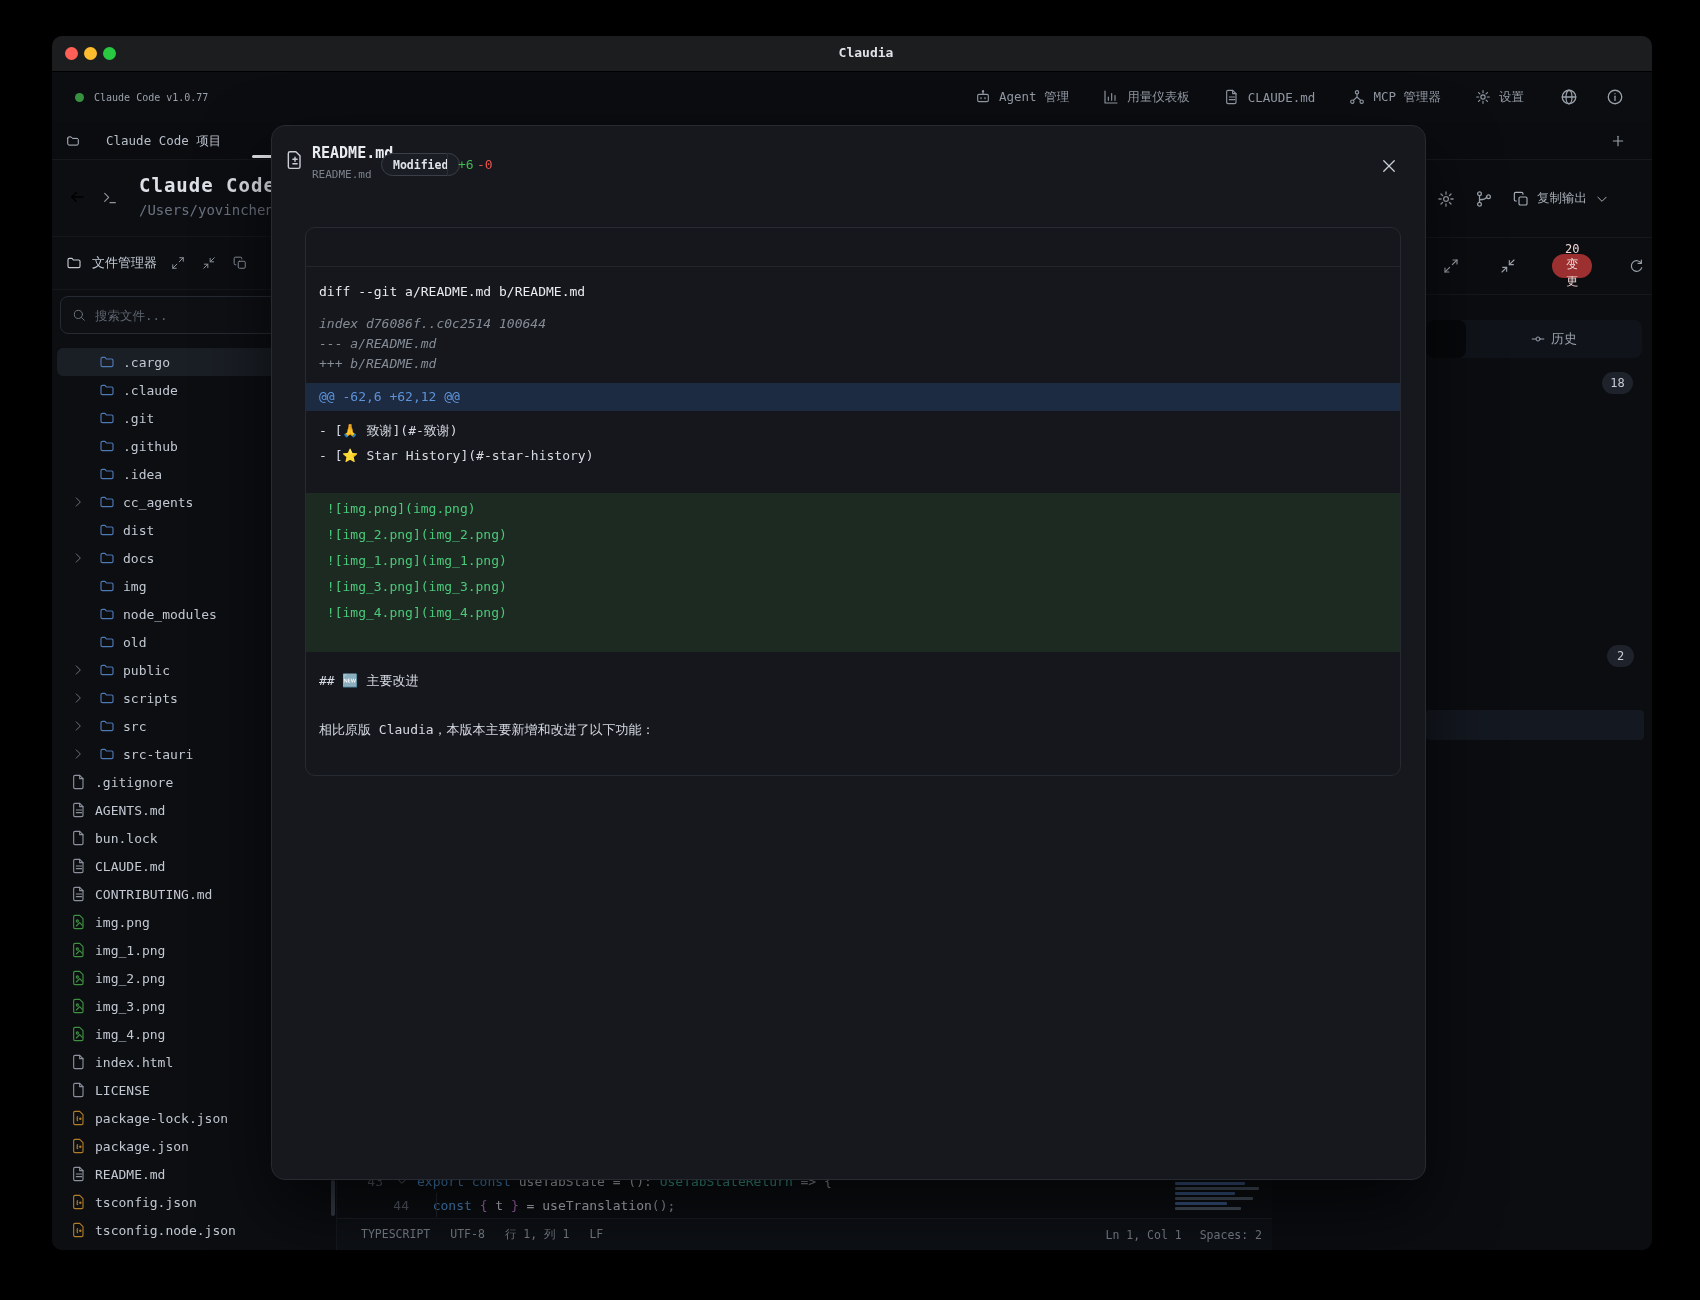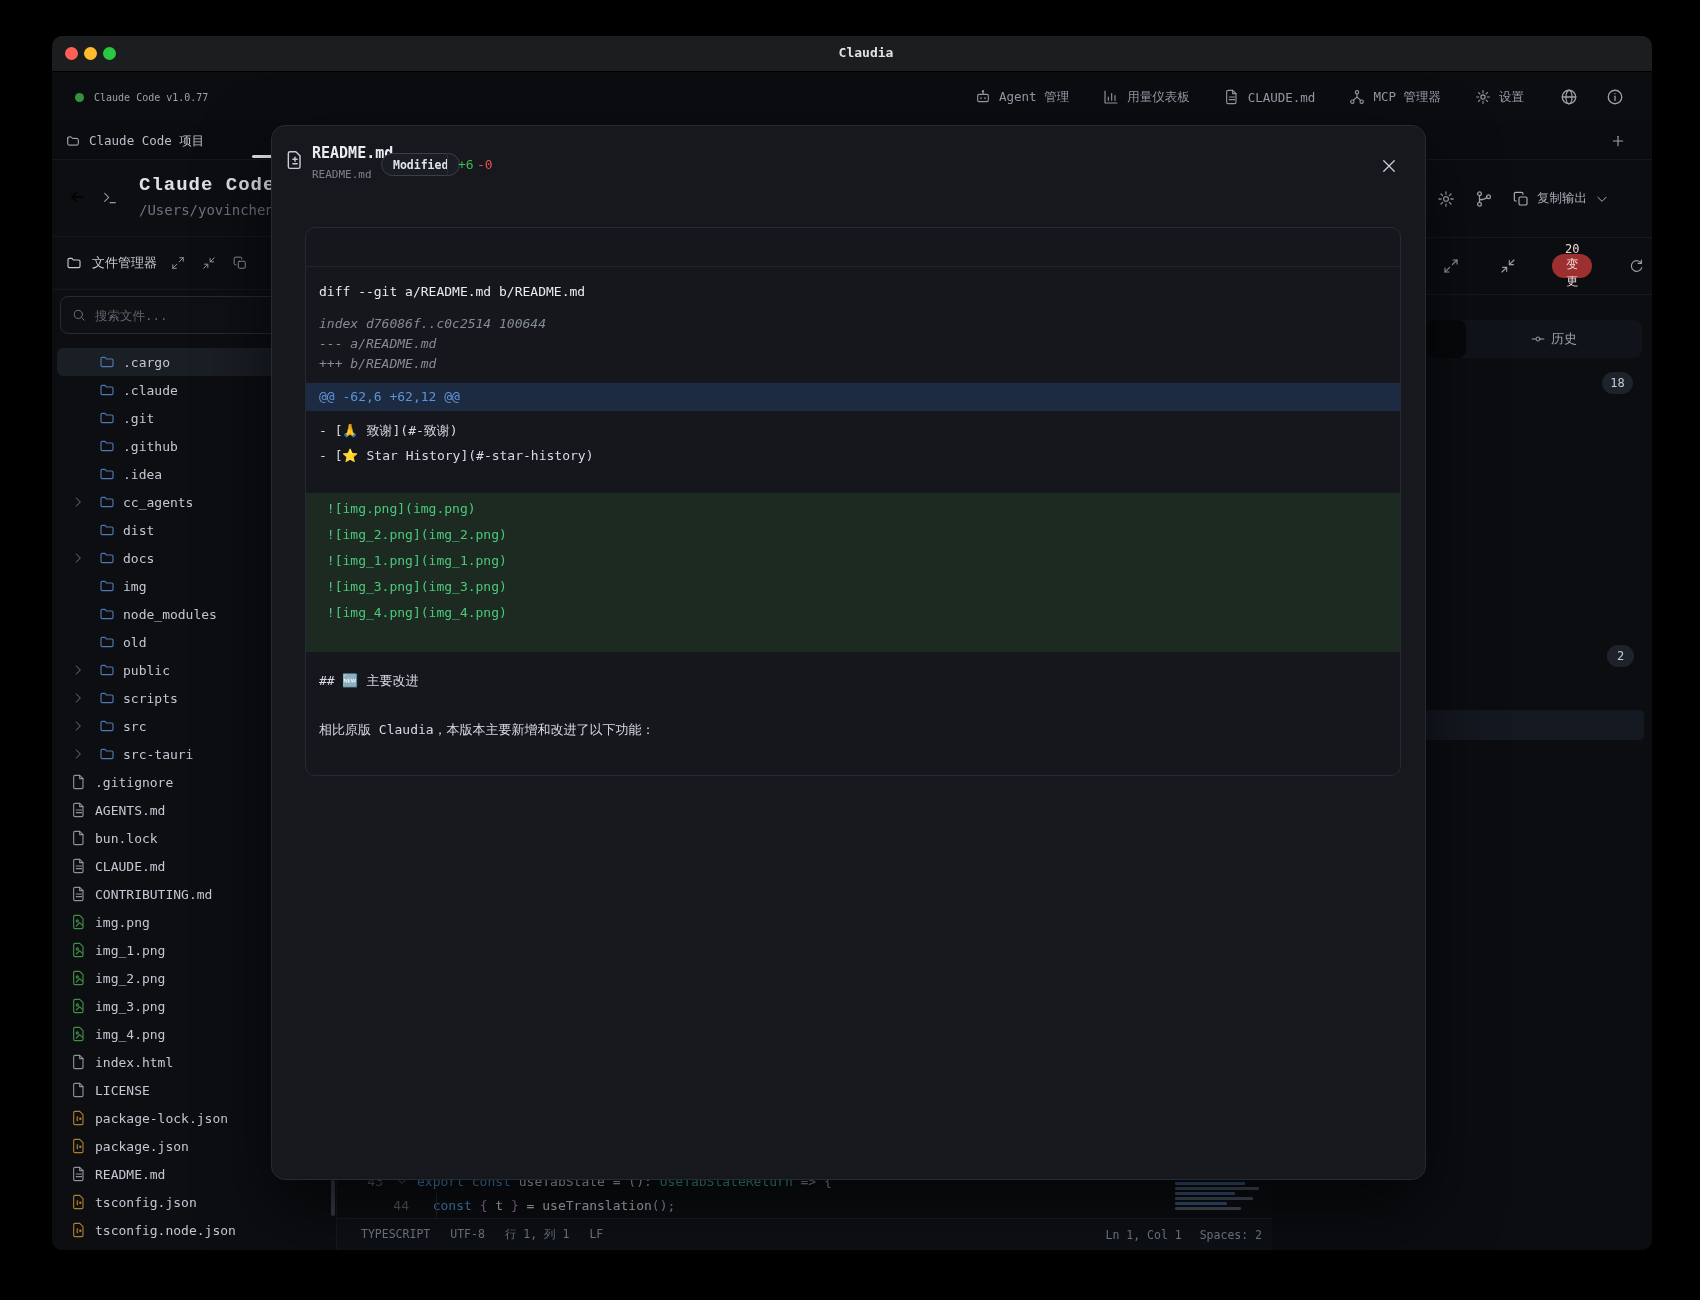--- a/index.html
+++ b/index.html
@@ -20,37 +20,37 @@
     color:#9aa1ab; font-size:10px; }
   .dot { width:9px; height:9px; border-radius:50%; background:#37923f; }
   .menu { display:flex; align-items:center; gap:34px; margin-left:auto; }
   .mi { display:flex; align-items:center; gap:8px; color:#949ba6; font-size:12.5px;
     cursor:default; background:none; border:none; font-family:inherit; }
   .roundbtns { display:flex; align-items:center; gap:28px; margin:0 28px 0 36px; color:#9aa1ab; }
   
   .tabstrip { position:absolute; left:0; top:86px; width:1600px; height:38px;
     border-bottom:1px solid #15181d; background:#0a0c10; }
   .tab { position:absolute; left:0; top:0; height:38px; display:flex; align-items:center;
-    gap:9px; padding:0 14px; color:#b9bfc9; font-size:12.5px; }
+    gap:26px; padding:0 14px; color:#b9bfc9; font-size:12.5px; }
   .tab-underline { position:absolute; left:200px; top:33px; width:28px; height:3px;
     background:#e7eaee; border-radius:2px; }
   .newtab { position:absolute; right:20px; top:8px; width:22px; height:22px; background:none;
     border:none; color:#9aa1ab; }
   
   .ic { width:16px; height:16px; stroke:currentColor; fill:none; stroke-width:1.7;
     stroke-linecap:round; stroke-linejoin:round; display:block; }
   .ic14 { width:14px; height:14px; }
   .ic18 { width:18px; height:18px; }
   
   .sidebar { position:absolute; left:0; top:124px; width:285px; height:1090px;
     background:#0c0e12; border-right:1px solid #161a20; }
   .proj { position:absolute; left:0; top:0; width:285px; height:77px; border-bottom:1px solid #14171c; }
   .backbtn { position:absolute; left:16px; top:28px; background:none; border:none; color:#aeb4be; }
   .prompt-ic { position:absolute; left:50px; top:30px; color:#8f96a0; }
-  .pt { position:absolute; left:87px; top:14px; color:#dde1e7; font-size:19px; font-weight:bold; letter-spacing:1px;font-family:Liberation Mono, monospace; }
+  .pt { position:absolute; left:87px; top:14px; color:#dde1e7; font-size:19px; font-weight:bold; letter-spacing:1px; }
   .pp { position:absolute; left:87px; top:42px; color:#6b7280; font-size:14px; white-space:nowrap; }
   .fm { position:absolute; left:0; top:77px; width:285px; height:53px; display:flex;
     align-items:center; padding:0 14px; color:#c2c8d2; border-bottom:1px solid #14171c; }
   .fm-label { font-size:13px; margin-left:10px; }
   .fm-btns { display:flex; gap:17px; margin-left:14px; color:#8f96a0; }
   .fm-btns button { background:none; border:none; color:inherit; }
   .search { position:absolute; left:8px; top:136px; width:270px; height:38px;
     background:#0e1014; border:1px solid #262b33; border-radius:8px; display:flex;
     align-items:center; gap:9px; padding:0 11px; color:#6b7280; }
   .search input { background:transparent; border:none; outline:none; color:#aab0ba;

